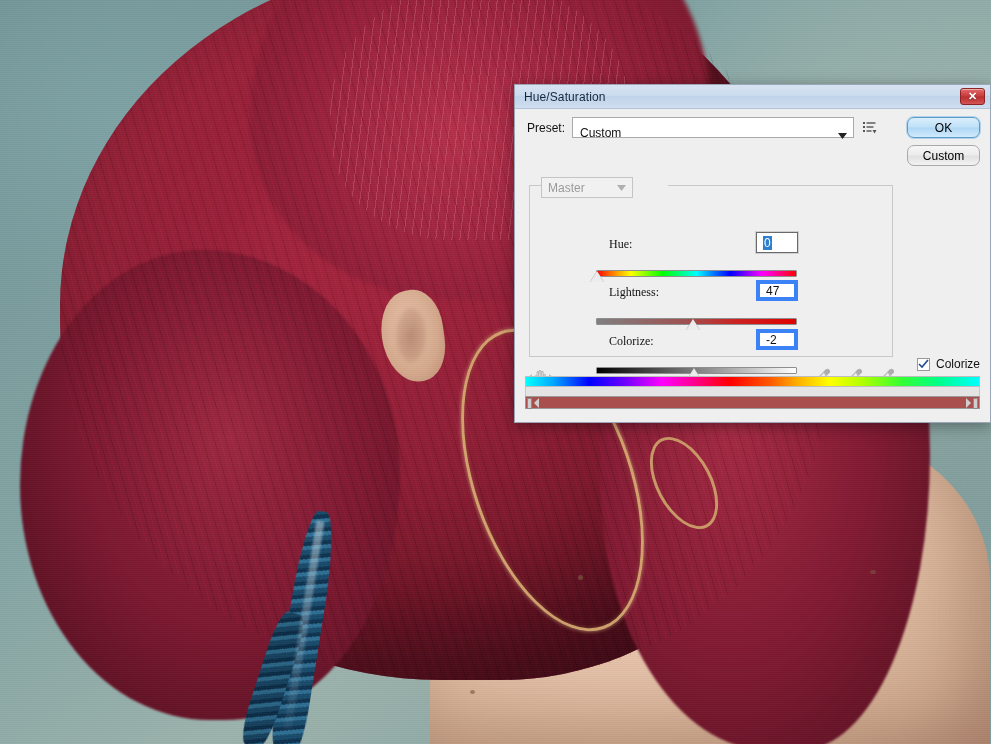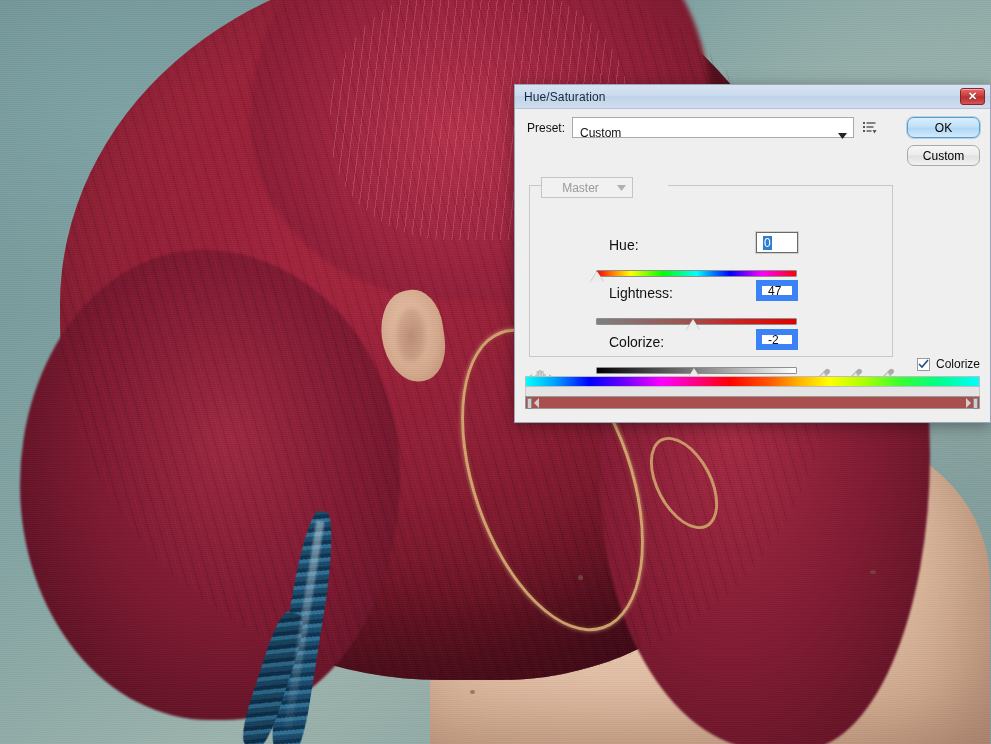--- a/index.html
+++ b/index.html
@@ -312,27 +312,27 @@
     font-size: 12px;
     color: #9a9a9a;
     z-index: 3;
     cursor: default;
   }
   .master-combo .combo-value { color: #9a9a9a; }
 
   .slider-block { position: absolute; left: 0; right: 0; }
   .slider-label {
     position: absolute;
-    font-size: 14px; color: #111;
+    font-size: 12px; color: #111; font-family: Liberation Serif, serif;
   }
   .num-field {
     position: absolute;
     width: 42px; height: 21px;
     background: #fff;
-    border: 6px solid #3b82f6;
+    border: 4px solid #3b82f6;
     font-size: 12px;
     display: flex; align-items: center;
     padding-left: 6px;
     color: #111;
   }
   .num-field.focused {
     border: 1px solid #6a6a6a;
     box-shadow: 0 0 0 1px #cfcfcf;
   }
   .num-field .sel {
@@ -514,21 +514,21 @@
         </span>
       </div>
 
       <div class="ok-cancel">
         <div class="btn btn-ok">OK</div>
         <div class="btn btn-cancel">Custom</div>
       </div>
 
       <div class="groupbox"></div>
 
-      <div class="master-combo" style="left:26px; top:68px;text-align:center;">
+      <div class="master-combo" style="left:26px; top:68px;">
         <span class="combo-value">Master</span>
         <span class="combo-arrow">
           <svg width="9" height="6" viewBox="0 0 9 6">
               <polygon points="0,0 9,0 4.5,6" fill="#b0b0b0"></polygon>
             </svg>
         </span>
       </div>
 
       <div class="slider-block">
         <span class="slider-label" style="left:94px; top:99px;">Hue:</span>

